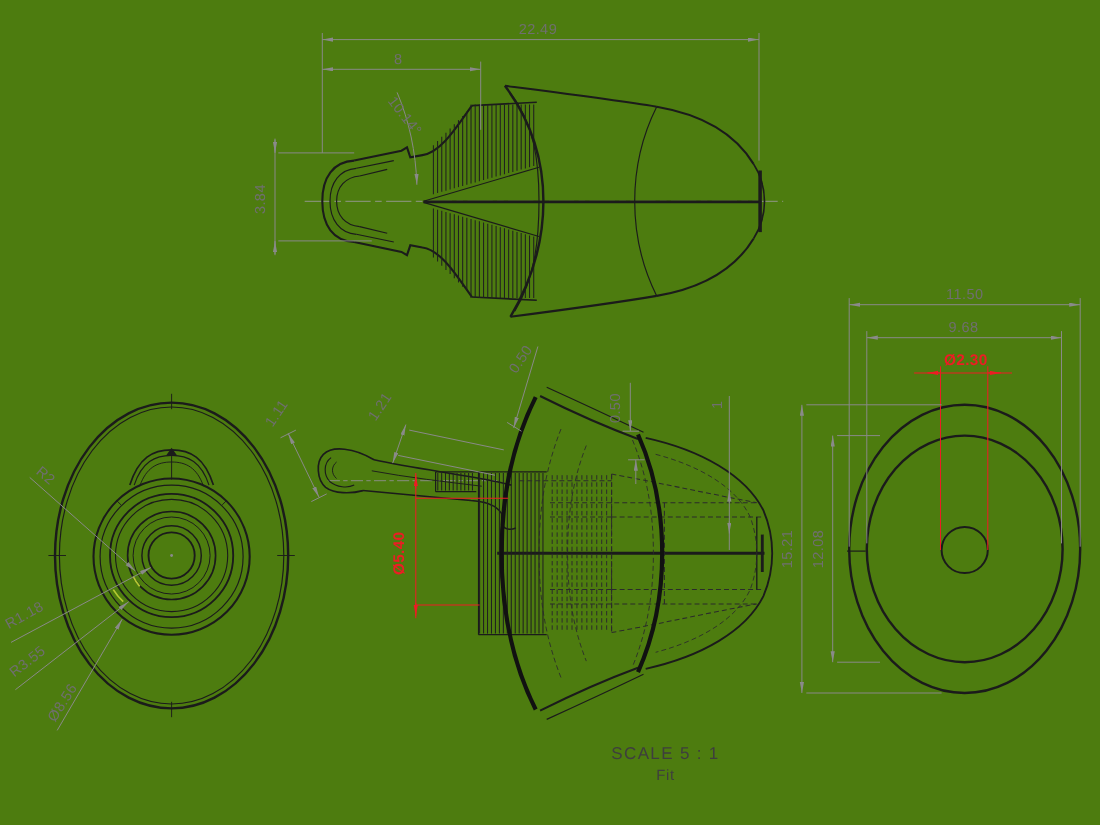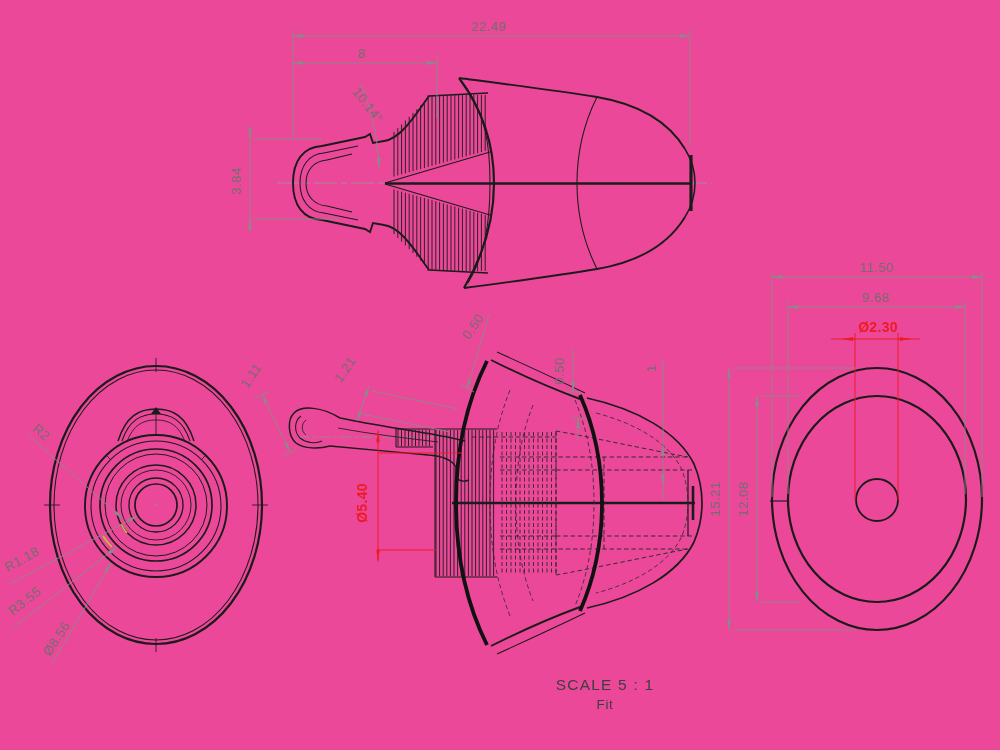--- a/index.html
+++ b/index.html
@@ -1,16 +1,16 @@
 <!DOCTYPE html>
 <html><head>
 <meta charset="utf-8">
 <style>
   html,body{margin:0;padding:0;background:#ffffff;}
-  .canvas{position:relative;width:1000px;height:750px;background:#ec4899;overflow:hidden;}
+  .canvas{position:relative;width:1000px;height:750px;background:#4d7c0f;overflow:hidden;}
   svg{display:block;}
   .ln{stroke:#1b1b1b;fill:none;}
   .w25{stroke-width:2.2;} .w20{stroke-width:1.9;} .w16{stroke-width:1.5;}
   .w11{stroke-width:1.05;} .w09{stroke-width:0.85;}
   .bold{stroke:#111;stroke-width:3.8;fill:none;}
   .dash{stroke:#2b2b2b;stroke-width:0.95;fill:none;stroke-dasharray:4.5 2.8;}
   .dashf{stroke:#2b2b2b;stroke-width:0.8;fill:none;stroke-dasharray:4.5 2.8;}
   .cl{stroke:#9b9b9b;stroke-width:0.8;fill:none;stroke-dasharray:23 4 6 4;}
   .acl{stroke:#8f8f8f;stroke-width:0.8;fill:none;stroke-dasharray:11 3 4 3;}
   .dl{stroke:#8a8a8a;stroke-width:0.9;fill:none;}

